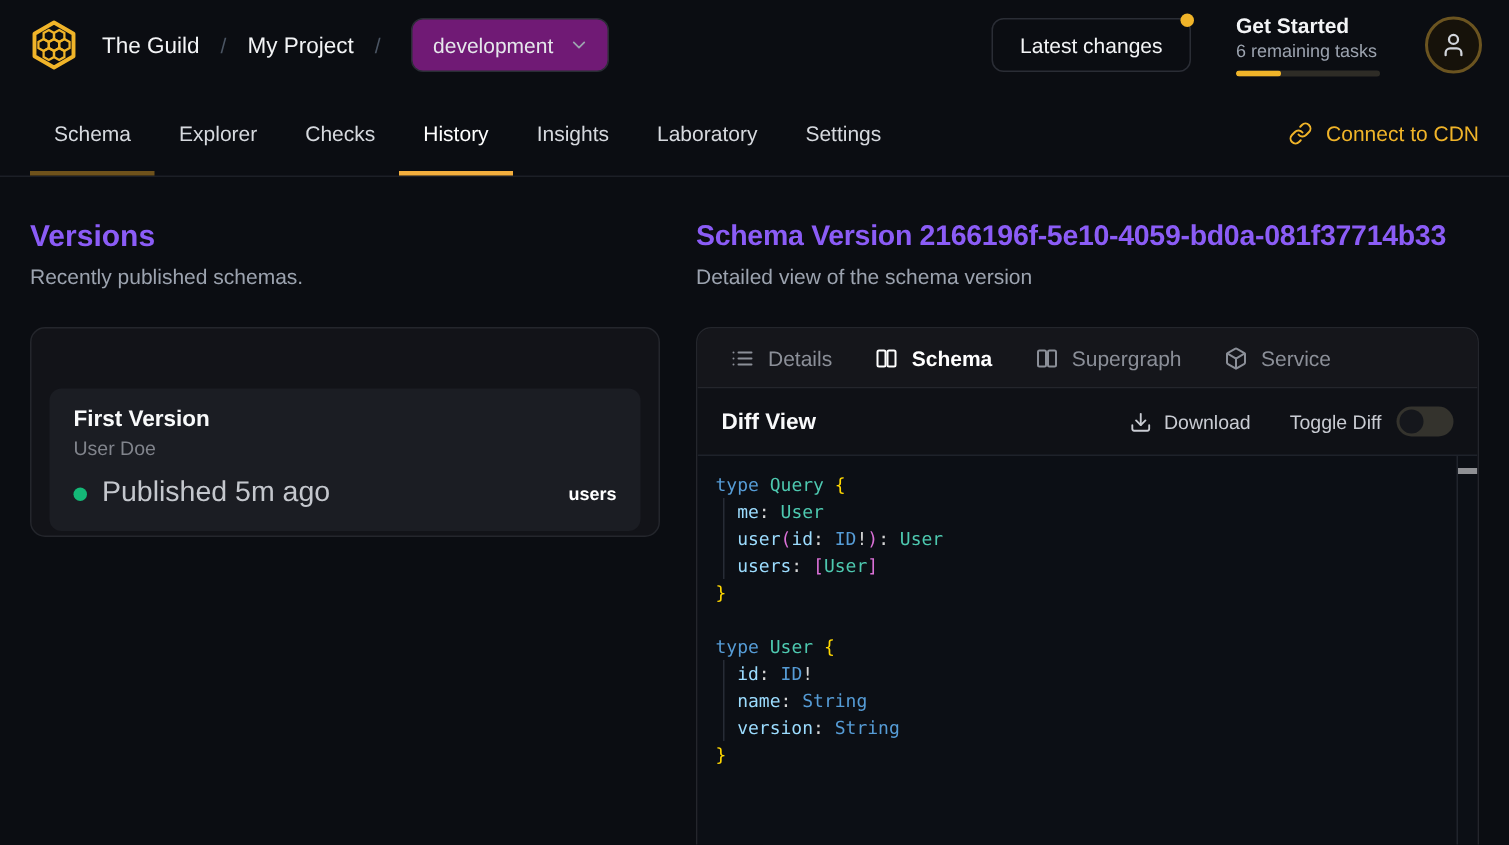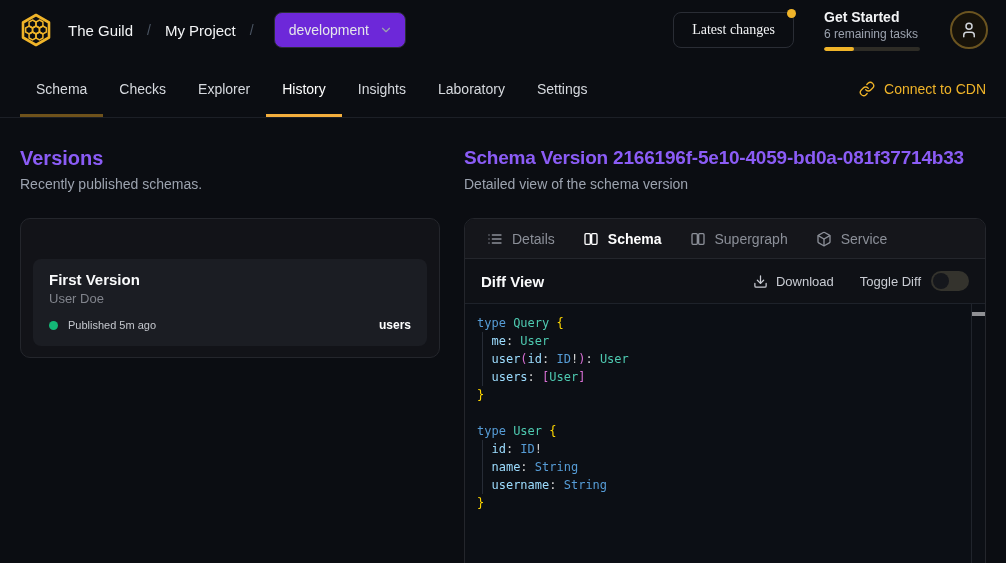--- a/index.html
+++ b/index.html
@@ -13,29 +13,29 @@
   svg { display:block; }
 
   
   .topbar { height:60px; display:flex; align-items:center; padding:0 18px; }
   .logo { width:36px; height:36px; margin-right:14px; }
   .crumbs { display:flex; align-items:center; gap:14px; }
   .crumb { font-size:15px; color:#f3f4f6; cursor:pointer; background:none; border:none; font-family:inherit; }
   .crumb-sep { color:#4b5563; font-size:14px; }
   .target-select {
     margin-left:6px; display:flex; align-items:center; gap:10px;
-    background:#6d28d9; border:1px solid #2a2d35; border-radius:8px;
+    background:#701a75; border:1px solid #2a2d35; border-radius:8px;
     height:36px; padding:0 12px 0 14px; color:#e5e7eb; font-size:14px;
     font-family:inherit; cursor:pointer;
   }
   .topbar-right { margin-left:auto; display:flex; align-items:center; gap:30px; }
   .latest-btn {
     position:relative; height:36px; padding:0 18px; background:transparent;
     border:1px solid #2a2d35; border-radius:8px; color:#f3f4f6; font-size:14px;
-    font-family:Liberation Serif, serif; cursor:pointer;
+    font-family:Liberation Sans, sans-serif; cursor:pointer;
   }
   .latest-dot { position:absolute; top:-4px; right:-3px; width:9px; height:9px;
     border-radius:50%; background:#f0b429; }
   .get-started { width:96px; cursor:pointer; }
   .gs-title { font-size:14px; font-weight:600; color:#f3f4f6; line-height:17px; }
   .gs-sub { font-size:12px; color:#9ca3af; line-height:16px; white-space:nowrap; }
   .gs-bar { margin-top:5px; height:4px; border-radius:2px; background:#2e2c26; overflow:hidden; }
   .gs-fill { height:100%; background:#f0b429; border-radius:2px; }
   .avatar { width:38px; height:38px; border-radius:50%; background:#16120a;
     border:2px solid #6b5420; display:flex; align-items:center; justify-content:center; cursor:pointer; }
@@ -61,21 +61,21 @@
   .panel-sub { margin-top:6px; font-size:14px; color:#9ca3af; }
 
   
   .versions-card { margin-top:26px; background:#121318; border:1px solid #24262c;
     border-radius:10px; padding:40px 12px 12px 12px; height:140px; }
   .version-item { background:#1b1d23; border-radius:8px; padding:12px 16px 14px 16px; cursor:pointer; }
   .v-name { font-size:15px; font-weight:600; color:#f9fafb; }
   .v-author { margin-top:3px; font-size:13px; color:#81848c; }
   .v-row { margin-top:12px; display:flex; align-items:center; }
   .v-dot { width:9px; height:9px; border-radius:50%; background:#14b877; margin-right:10px; flex:none; }
-  .v-status { font-size:11px; color:#c4c7cd; }
+  .v-status { font-size:19px; color:#c4c7cd; }
   .v-service { margin-left:auto; font-size:12px; font-weight:700; color:#ffffff; cursor:pointer; }
 
   
   .detail-box { margin-top:26px; border:1px solid #24262c; border-radius:10px 10px 0 0;
     height:348px; overflow:hidden; display:flex; flex-direction:column; }
   .detail-tabs { height:40px; flex:none; background:#15161b; border-bottom:1px solid #24262c;
     display:flex; align-items:center; padding:0 8px; }
   .d-tab { display:flex; align-items:center; gap:9px; padding:0 14px; height:100%;
     color:#8b8f98; font-size:14px; background:none; border:none; font-family:inherit; cursor:pointer; }
   .d-tab.active { color:#ffffff; font-weight:600; }
@@ -160,22 +160,22 @@
             <path d="M19 21v-2a4 4 0 0 0-4-4H9a4 4 0 0 0-4 4v2"></path>
             <circle cx="12" cy="7" r="4"></circle>
           </svg>
       </span>
     </button>
   </div>
 </header>
 
 <nav class="navbar">
   <button class="nav-tab visited">Schema</button>
+  <button class="nav-tab">Explorer</button>
   <button class="nav-tab">Checks</button>
-  <button class="nav-tab">Explorer</button>
   <button class="nav-tab active">History</button>
   <button class="nav-tab">Insights</button>
   <button class="nav-tab">Laboratory</button>
   <button class="nav-tab">Settings</button>
   <button class="cdn-link">
     <span>
       <svg viewBox="0 0 24 24" width="16" height="16" fill="none" stroke="#f0b429" stroke-width="2" stroke-linecap="round" stroke-linejoin="round">
           <path d="M10 13a5 5 0 0 0 7.54.54l3-3a5 5 0 0 0-7.07-7.07l-1.72 1.71"></path>
           <path d="M14 11a5 5 0 0 0-7.54-.54l-3 3a5 5 0 0 0 7.07 7.07l1.71-1.71"></path>
         </svg>
@@ -277,21 +277,21 @@
         <div class="code-scroll">
             <div class="code-line"><span class="tok-kw">type</span><span class="tok-pl"> </span><span class="tok-ty">Query</span><span class="tok-pl"> </span><span class="tok-br1">{</span></div>
             <div class="code-line indented"><span class="tok-pl">  </span><span class="tok-fld">me</span><span class="tok-pl">: </span><span class="tok-ty">User</span></div>
             <div class="code-line indented"><span class="tok-pl">  </span><span class="tok-fld">user</span><span class="tok-br2">(</span><span class="tok-fld">id</span><span class="tok-pl">: </span><span class="tok-kw">ID</span><span class="tok-pl">!</span><span class="tok-br2">)</span><span class="tok-pl">: </span><span class="tok-ty">User</span></div>
             <div class="code-line indented"><span class="tok-pl">  </span><span class="tok-fld">users</span><span class="tok-pl">: </span><span class="tok-br2">[</span><span class="tok-ty">User</span><span class="tok-br2">]</span></div>
             <div class="code-line"><span class="tok-br1">}</span></div>
             <div class="code-line">&nbsp;</div>
             <div class="code-line"><span class="tok-kw">type</span><span class="tok-pl"> </span><span class="tok-ty">User</span><span class="tok-pl"> </span><span class="tok-br1">{</span></div>
             <div class="code-line indented"><span class="tok-pl">  </span><span class="tok-fld">id</span><span class="tok-pl">: </span><span class="tok-kw">ID</span><span class="tok-pl">!</span></div>
             <div class="code-line indented"><span class="tok-pl">  </span><span class="tok-fld">name</span><span class="tok-pl">: </span><span class="tok-kw">String</span></div>
-            <div class="code-line indented"><span class="tok-pl">  </span><span class="tok-fld">username</span><span class="tok-pl">: </span><span class="tok-kw">String</span></div>
+            <div class="code-line indented"><span class="tok-pl">  </span><span class="tok-fld">version</span><span class="tok-pl">: </span><span class="tok-kw">String</span></div>
             <div class="code-line"><span class="tok-br1">}</span></div>
           </div>
         <div class="v-scrollbar">
           <div class="v-thumb"></div>
         </div>
       </div>
     </div>
   </section>
 </main>
 

